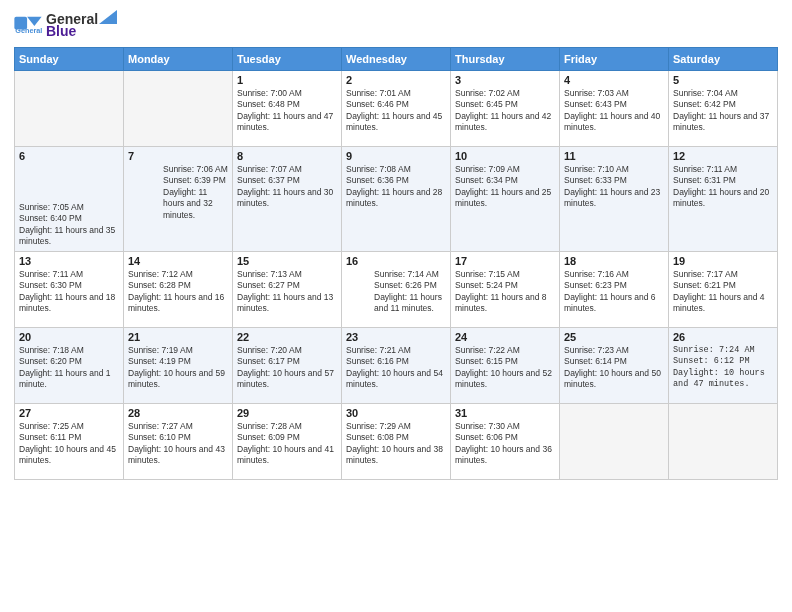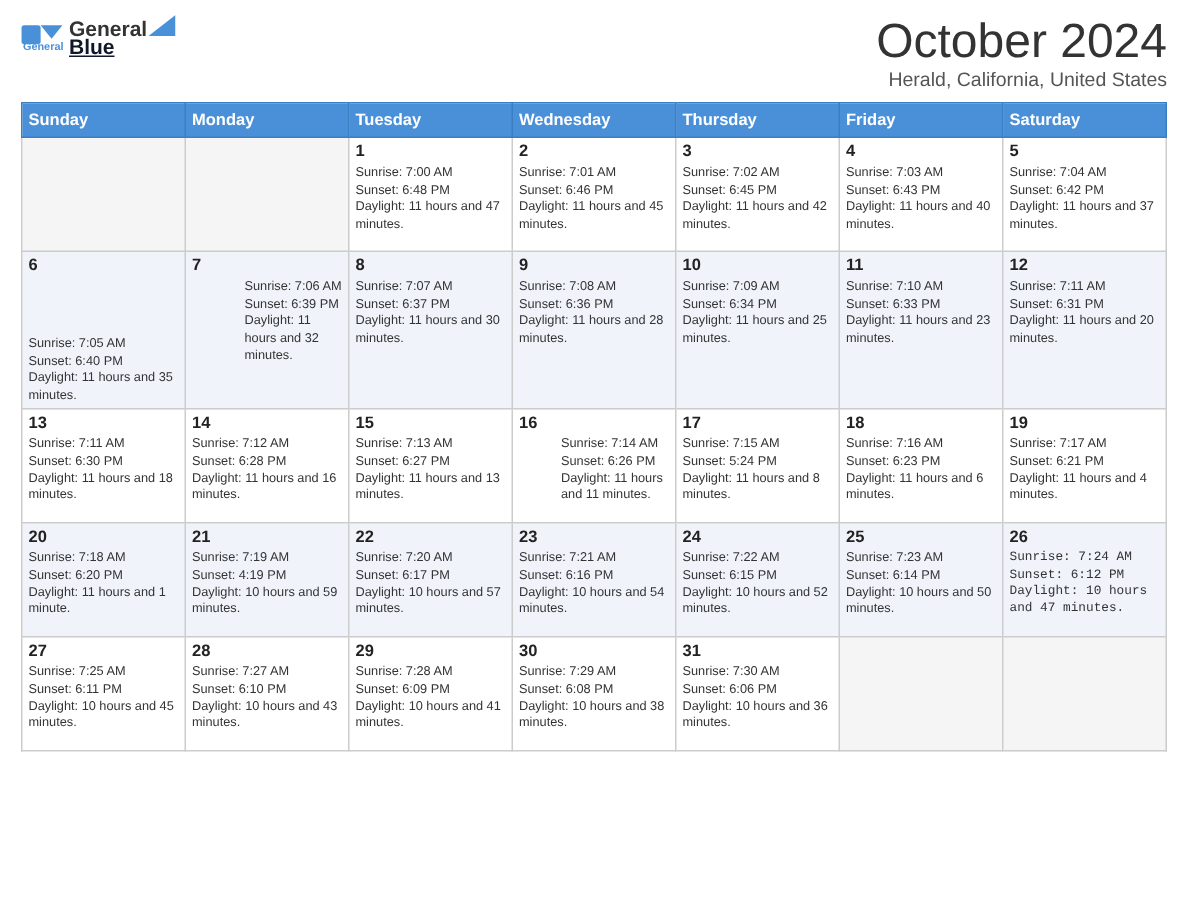--- a/index.html
+++ b/index.html
@@ -97,26 +97,22 @@
         <polygon points="14,2 30,2 22,12" fill="#4a90d9"></polygon>
         <text x="1" y="20" font-size="8" fill="#4a90d9" font-family="Arial" font-weight="bold">General</text>
       </svg>
       <div>
         <div style="display:flex;align-items:baseline;gap:1px;">
           <span style="font-size:14px;font-weight:bold;color:#333;">General</span>
           <svg width="18" height="14" viewBox="0 0 18 14">
             <polygon points="0,14 18,0 18,14" fill="#4a90d9"></polygon>
           </svg>
         </div>
-        <div style="font-size:14px;font-weight:bold;color:#0f172a;margin-top:-4px;text-decoration:underline;">Blue</div>
+        <div style="font-size:14px;font-weight:bold;color:#4c1d95;margin-top:-4px;">Blue</div>
       </div>
-    </div>
-    <div class="title-block">
-      <div class="month-title">October 2024</div>
-      <div class="subtitle">Herald, California, United States</div>
     </div>
   </div>
 
   <table class="calendar">
     <thead>
       <tr>
         <th>Sunday</th>
         <th>Monday</th>
         <th>Tuesday</th>
         <th>Wednesday</th>

